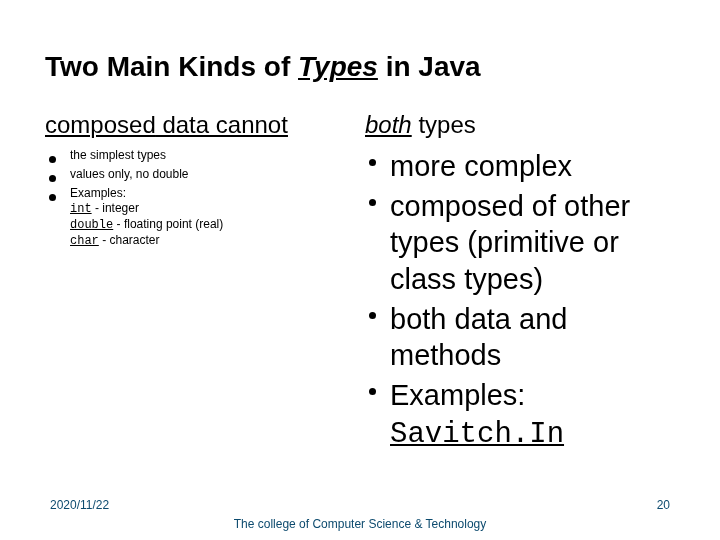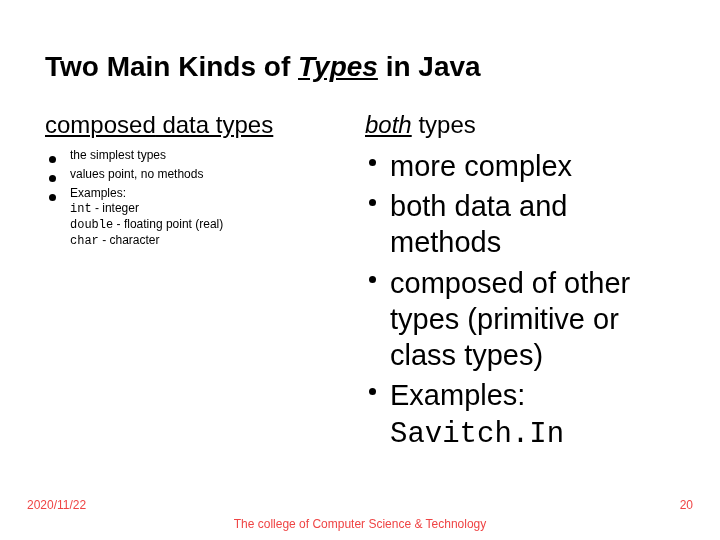--- a/index.html
+++ b/index.html
@@ -71,32 +71,32 @@
     width: 7px;
     height: 7px;
     background: #000;
     border-radius: 50%;
     margin-top: 8px;
     margin-right: 14px;
     flex-shrink: 0;
   }
   .col-right .bullet-dot { margin-top: 11px; }
   .li-body { flex: 1; }
-  .mono { font-family: "Courier New", Courier, monospace; }
+  .mono { font-family: "Courier New", Courier, monospace; text-decoration: underline; }
   .footer {
     position: absolute;
     bottom: 28px;
     left: 0;
     width: 100%;
-    padding: 0 27px;
+    padding: 0 50px;
     display: flex;
     justify-content: space-between;
     align-items: center;
     font-size: 12px;
-    color: #ef4444;
+    color: #0c4a6e;
   }
   .footer-center {
     position: absolute;
     left: 50%;
     transform: translateX(-50%);
     margin-top: 37px;
   }
 </style>
 </head>
 <body>
@@ -104,30 +104,30 @@
 <div class="slide">
 
   <h1 class="title">
     <span>Two Main Kinds of </span><span class="italic">Types</span><span> in Java</span>
   </h1>
 
   <div class="columns">
 
     <div class="col col-left">
       <div class="subheading">
-        <span style="text-decoration:underline">composed</span><span style="text-decoration:underline"> data types</span>
+        <span style="text-decoration:underline">composed</span><span style="text-decoration:underline"> data cannot</span>
       </div>
       <ul class="bullets">
         <li>
           <span class="bullet-dot"></span>
           <span class="li-body">the simplest types</span>
         </li>
         <li>
           <span class="bullet-dot"></span>
-          <span class="li-body">values point, no methods</span>
+          <span class="li-body">values only, no double</span>
         </li>
         <li>
           <span class="bullet-dot"></span>
           <span class="li-body">
             <span>Examples:</span><br>
             <span class="mono">int</span><span> - integer</span><br>
             <span class="mono">double</span><span> - floating point (real)</span><br>
             <span class="mono">char</span><span> - character</span>
           </span>
         </li>
@@ -138,25 +138,25 @@
       <div class="subheading">
         <span class="italic">both</span><span> types</span>
       </div>
       <ul class="bullets">
         <li>
           <span class="bullet-dot"></span>
           <span class="li-body">more complex</span>
         </li>
         <li>
           <span class="bullet-dot"></span>
-          <span class="li-body">both data and methods</span>
+          <span class="li-body">composed of other types (primitive or class types)</span>
         </li>
         <li>
           <span class="bullet-dot"></span>
-          <span class="li-body">composed of other types (primitive or class types)</span>
+          <span class="li-body">both data and methods</span>
         </li>
         <li>
           <span class="bullet-dot"></span>
           <span class="li-body">
             <span>Examples:</span><br>
             <span class="mono">Savitch.In</span><br>
           </span>
         </li>
       </ul>
     </div>

